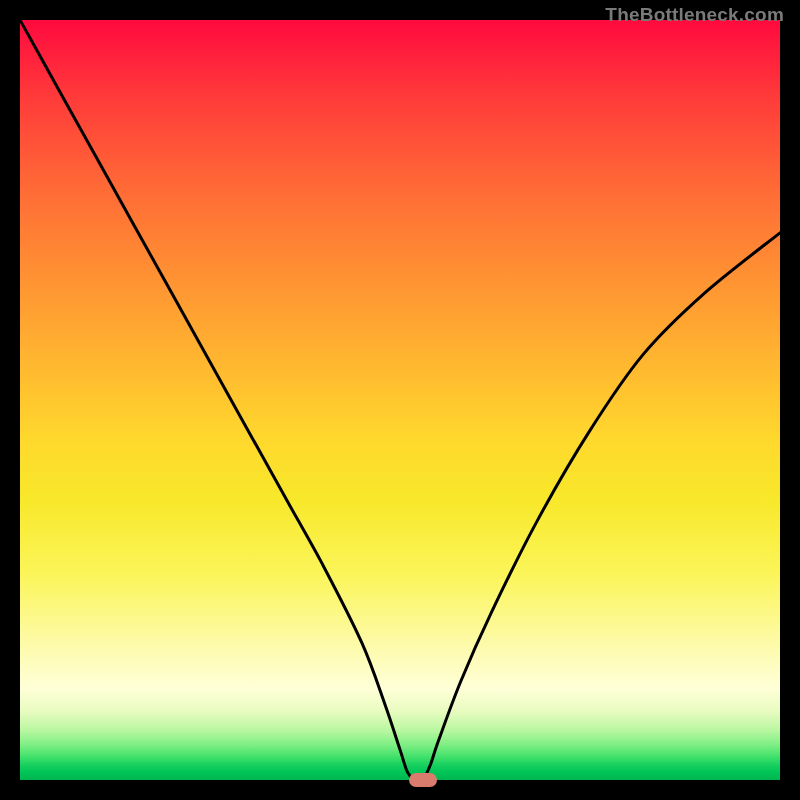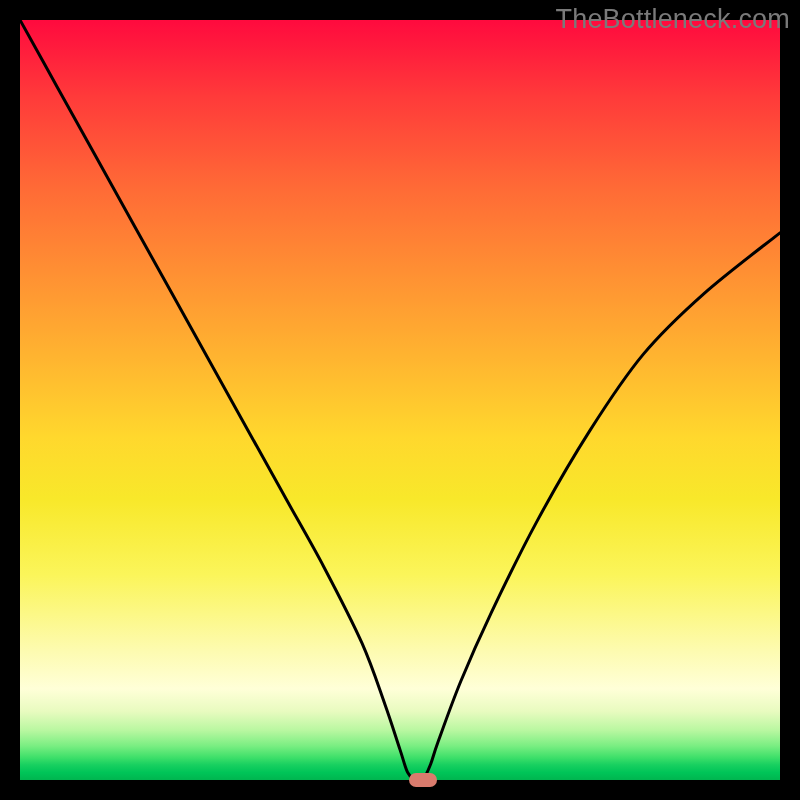--- a/index.html
+++ b/index.html
@@ -38,24 +38,24 @@
       #b8f7a0 93.5%,
       #7aee82 95.5%,
       #3fe06a 97%,
       #18d060 98%,
       #00c558 99%,
       #00b54f 100%);
   }
   .attribution {
     position: absolute;
     top: 4px;
-    right: 10px;
+    right: 16px;
     color: #7a7a7a;
-    font-size: 27px;
-    font-weight: 400;
+    font-size: 19px;
+    font-weight: 700;
     letter-spacing: 0.2px;
     z-index: 3;
   }
   svg.curve {
     position: absolute;
     left: 0;
     top: 0;
     width: 760px;
     height: 760px;
     z-index: 2;

